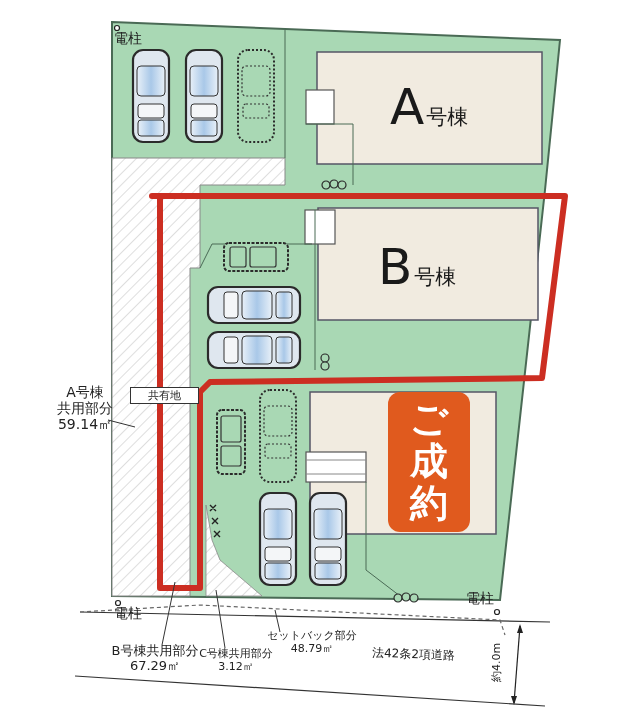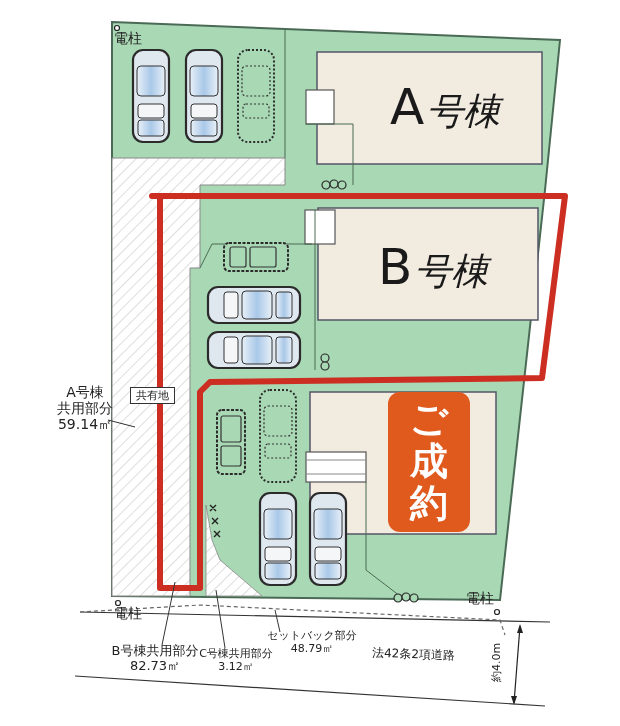--- a/index.html
+++ b/index.html
@@ -2,24 +2,24 @@
 <html><head>
 <meta charset="utf-8">
 <style>
   html,body{margin:0;padding:0;background:#ffffff;}
   body{width:620px;height:726px;position:relative;overflow:hidden;font-family:"DejaVu Sans",sans-serif;}
   #plan{position:absolute;left:0;top:0;width:620px;height:726px;}
   .lbl{position:absolute;font-family:"DejaVu Sans",sans-serif;color:#222;text-align:center;line-height:1.15;}
   .small{font-size:14px;}
   .bldg-label{position:absolute;font-family:"DejaVu Sans",sans-serif;color:#1a1a1a;display:flex;align-items:baseline;}
   .bldg-label .letter{font-size:50px;font-weight:400;}
-  .bldg-label .suffix{font-size:37px;margin-left:2px;font-style:italic;}
+  .bldg-label .suffix{font-size:21px;margin-left:2px;}
   .sold{position:absolute;left:388px;top:392px;width:82px;height:140px;background:#e05a1e;border-radius:12px;
         color:#fff;font-size:38px;font-weight:bold;display:flex;flex-direction:column;align-items:center;justify-content:center;line-height:1.1;}
-  .kyoyochi{position:absolute;left:130px;top:387px;border:1.5px solid #333;background:#fff;font-size:11px;padding:0 5px;color:#222;}
+  .kyoyochi{position:absolute;left:130px;top:387px;border:1.5px solid #333;background:#fff;font-size:11px;padding:0 17px;color:#222;}
 </style>
 </head>
 <body>
 
 <svg id="plan" viewBox="0 0 620 726" xmlns="http://www.w3.org/2000/svg">
   <defs>
     <pattern id="hatch" width="8" height="8" patternUnits="userSpaceOnUse" patternTransform="rotate(45)">
       <rect width="8" height="8" fill="#ffffff"></rect>
       <line x1="0" y1="0" x2="0" y2="8" stroke="#bdbdbd" stroke-width="1"></line>
     </pattern>
@@ -148,21 +148,21 @@
 <div class="lbl small" style="left:466px;top:590px;">電柱</div>
 
 <div class="lbl small" style="left:50px;top:384px;width:70px;">
   <div>A号棟</div>
   <div>共用部分</div>
   <div>59.14㎡</div>
 </div>
 
 <div class="lbl small" style="left:100px;top:644px;width:110px;font-size:13px;">
   <div>B号棟共用部分</div>
-  <div>82.73㎡</div>
+  <div>67.29㎡</div>
 </div>
 
 <div class="lbl small" style="left:186px;top:648px;width:100px;font-size:11px;">
   <div>C号棟共用部分</div>
   <div>3.12㎡</div>
 </div>
 
 <div class="lbl small" style="left:262px;top:630px;width:100px;font-size:11px;">
   <div>セットバック部分</div>
   <div>48.79㎡</div>

